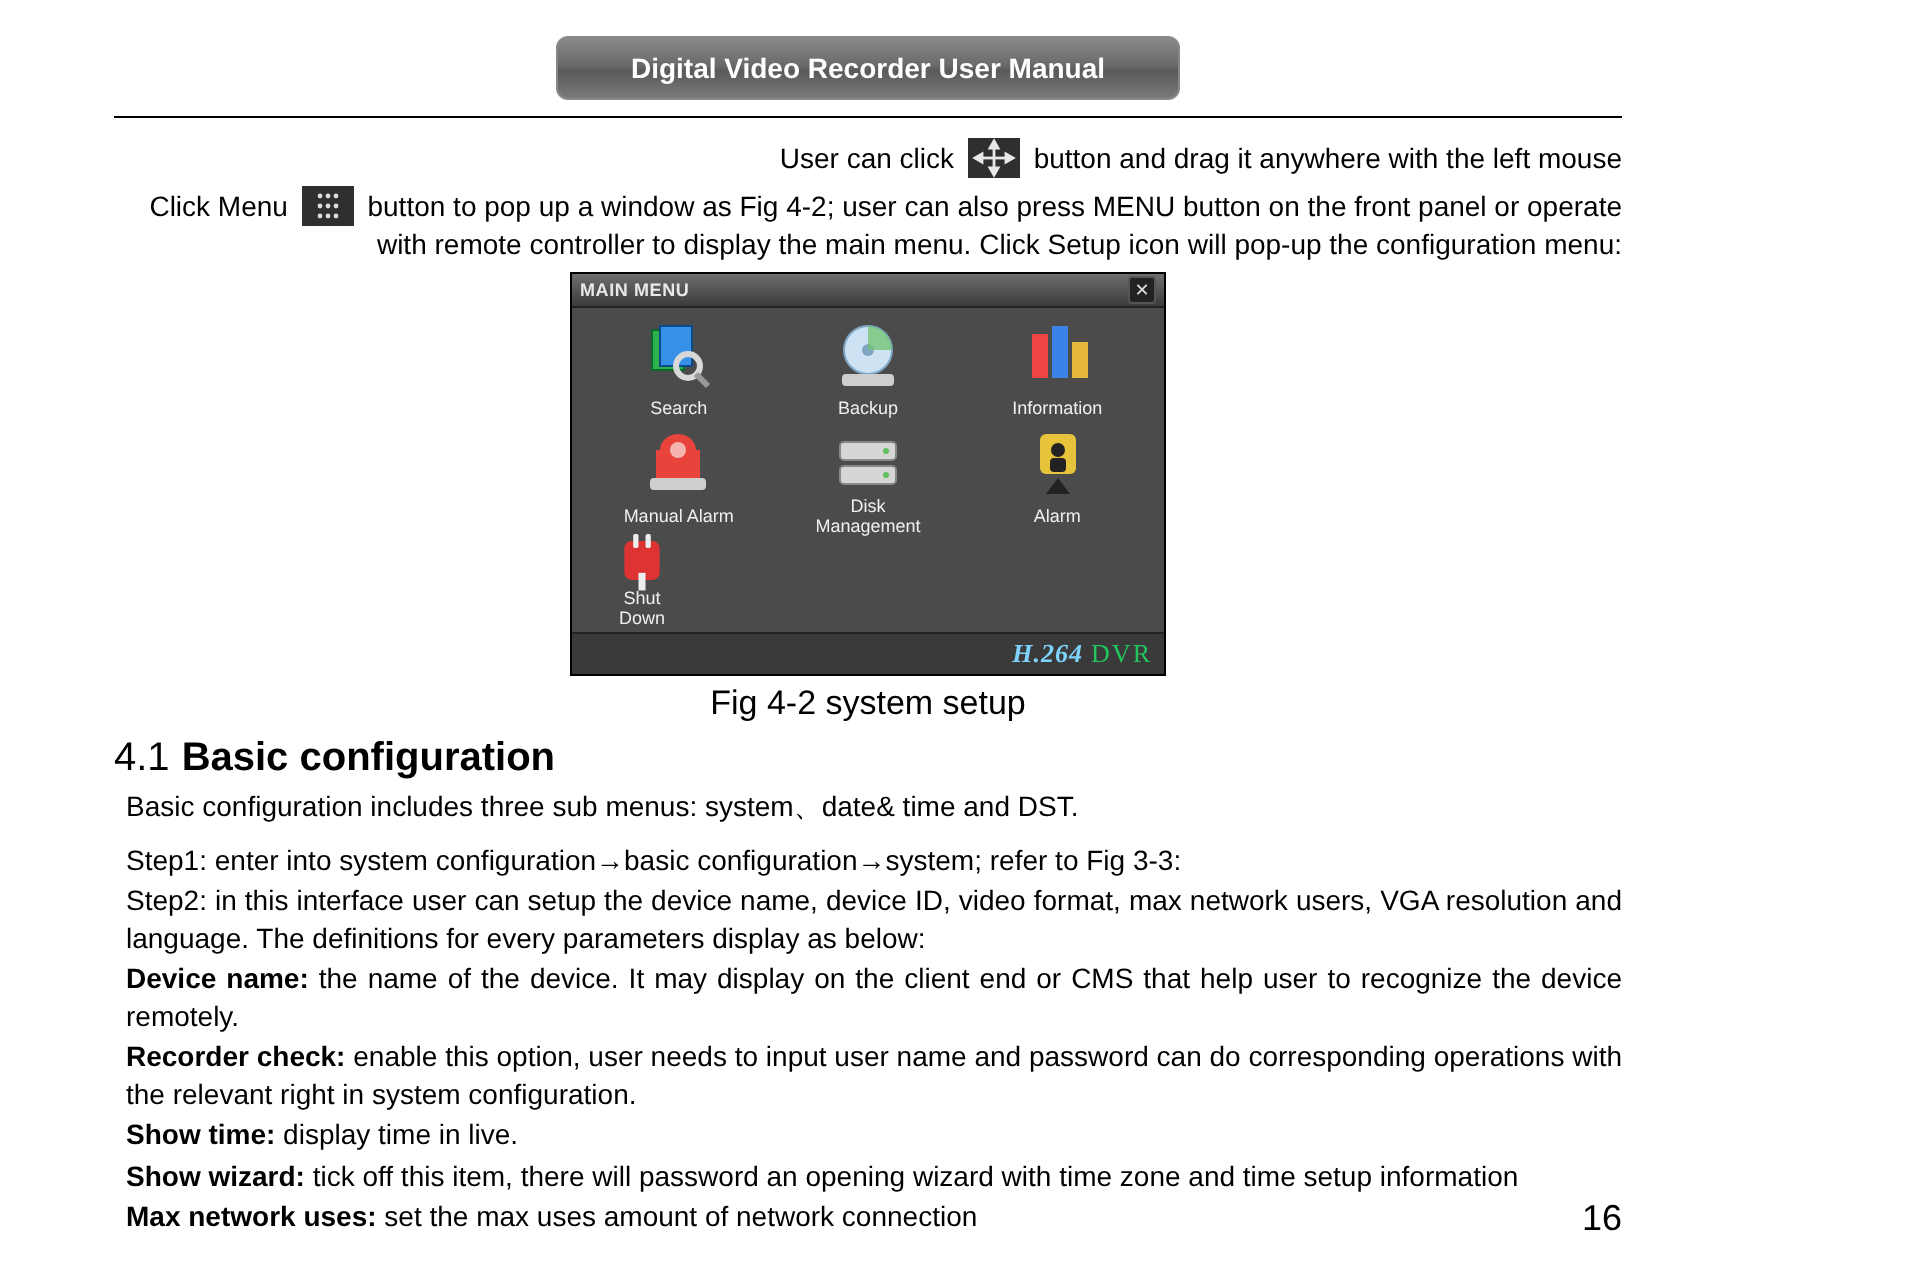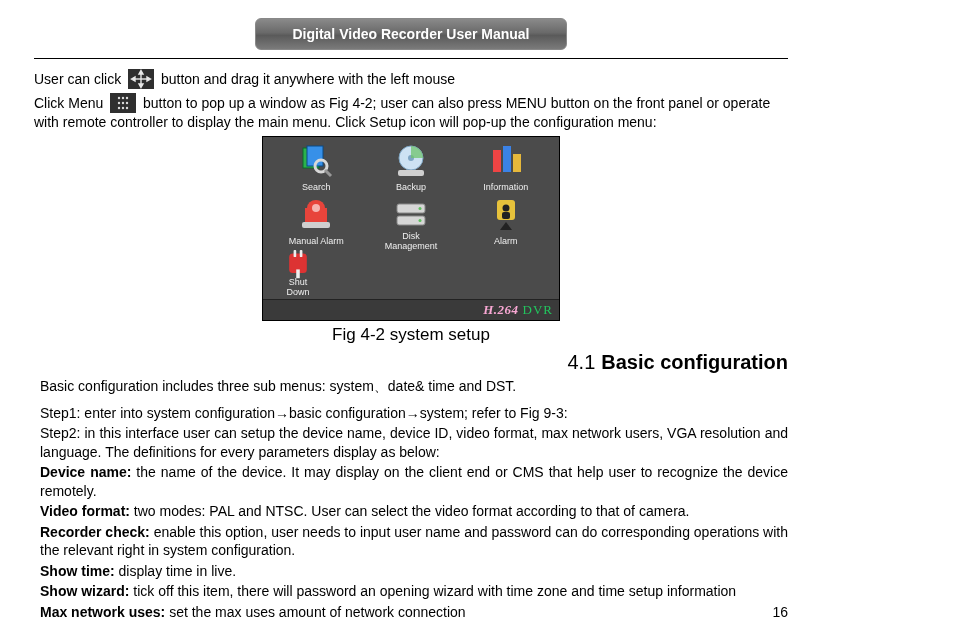--- a/index.html
+++ b/index.html
@@ -11,20 +11,21 @@
     font-family: Arial, Helvetica, sans-serif;
     font-size: 14px;
     color: #000;
   }
   .page {
     position: relative;
     width: 822px;
     height: 636px;
     box-sizing: border-box;
     padding: 18px 34px 18px 34px;
+    margin-left: 23px;
   }
   
   .title-pill {
     display: block;
     margin: 0 auto 8px auto;
     width: 310px;
     height: 30px;
     line-height: 30px;
     text-align: center;
     font-weight: bold;
@@ -35,20 +36,21 @@
     border-radius: 6px;
   }
   hr.rule {
     border: none;
     border-top: 1px solid #000;
     margin: 6px 0 10px 0;
   }
   .para {
     line-height: 1.35;
     margin: 0 0 4px 0;
+    text-align: right;
   }
   .icon-drag, .icon-menu {
     display: inline-block;
     width: 26px;
     height: 20px;
     vertical-align: -5px;
     background: #2a2a2a;
     position: relative;
     margin: 0 3px;
   }
@@ -144,21 +146,21 @@
   .mm-footer .brand {
     color: #cfcfcf;
     font-size: 12px;
     font-weight: bold;
     letter-spacing: .5px;
     display: flex;
     align-items: center;
     gap: 4px;
   }
   .mm-footer .brand .h264 {
-    color: #f9a8d4;
+    color: #7dd3fc;
     font-family: Georgia, "Times New Roman", serif;
     font-weight: bold;
     font-size: 13px;
     font-style: italic;
     letter-spacing: .5px;
   }
   .mm-footer .brand .dvr {
     color: #22c55e;
     font-family: Georgia, "Times New Roman", serif;
     font-weight: normal;
@@ -166,42 +168,41 @@
     font-size: 13px;
   }
   .caption {
     text-align: center;
     font-size: 17px;
     margin: 4px 0 6px 0;
   }
   
   h2.sec, h3.subsec {
     margin: 0 0 4px 0;
-    text-align: right;
   }
   h2.sec {
     font-size: 20px;
     font-weight: bold;
   }
   h2.sec .num { font-weight: normal; margin-right: 6px; }
   .intro { margin: 0 0 8px 6px; font-size: 14px; }
   h3.subsec { font-size: 15px; font-weight: bold; margin-top: 6px; margin-left: 4px; }
   .body-block {
     text-align: justify;
     line-height: 1.32;
     margin-left: 6px;
     font-size: 14px;
   }
   .body-block p { margin: 0 0 2px 0; }
   .body-block b { font-weight: bold; }
   .page-num {
     position: absolute;
     right: 34px;
     bottom: 16px;
-    font-size: 14px;
+    font-size: 18px;
   }
 </style>
 </head>
 <body>
 
 <div class="page">
 
   <div class="title-pill">Digital Video Recorder User Manual</div>
   <hr class="rule">
 
@@ -239,20 +240,24 @@
           <circle cx="13" cy="15" r="1.2"></circle>
           <circle cx="17" cy="15" r="1.2"></circle>
         </g>
       </svg>
     </span>
     <span>button to pop up a window as Fig 4-2; user can also press MENU button on the front panel or operate with remote controller to display the main menu. Click Setup icon will pop-up the configuration menu:</span>
   </p>
 
   <div class="figure-wrap">
     <div class="main-menu">
+      <div class="mm-titlebar">
+        <span class="t">MAIN MENU</span>
+        <span class="x">✕</span>
+      </div>
       <div class="mm-body">
 
         <div class="mm-row">
 
 
           <div class="mm-item">
             <div class="mm-icon">
               <svg viewBox="0 0 34 34">
                 <rect x="4" y="4" width="16" height="20" fill="#2bb24c" stroke="#0a6a2a"></rect>
                 <rect x="8" y="2" width="16" height="20" fill="#3790e8" stroke="#0b4a86"></rect>
@@ -353,24 +358,23 @@
     <div class="caption">Fig 4-2 system setup</div>
   </div>
 
   <h2 class="sec">
     <span class="num">4.1</span><span>Basic configuration</span>
   </h2>
   <p class="intro">Basic configuration includes three sub menus: system、date&amp; time and DST.</p>
 
 
   <div class="body-block">
-    <p>Step1: enter into system configuration→basic configuration→system; refer to Fig 9-3:</p>
+    <p>Step1: enter into system configuration→basic configuration→system; refer to Fig 3-3:</p>
     <p>Step2: in this interface user can setup the device name, device ID, video format, max network users, VGA resolution and language. The definitions for every parameters display as below:</p>
     <p><b>Device name:</b><span> the name of the device. It may display on the client end or CMS that help user to recognize the device remotely.</span></p>
-    <p><b>Video format:</b><span> two modes: PAL and NTSC. User can select the video format according to that of camera.</span></p>
     <p><b>Recorder check:</b><span> enable this option, user needs to input user name and password can do corresponding operations with the relevant right in system configuration.</span></p>
     <p><b>Show time:</b><span> display time in live.</span></p>
     <p><b>Show wizard:</b><span> tick off this item, there will password an opening wizard with time zone and time setup information</span></p>
     <p><b>Max network uses:</b><span> set the max uses amount of network connection</span></p>
 
   </div>
 
   <div class="page-num">16</div>
 </div>
 

